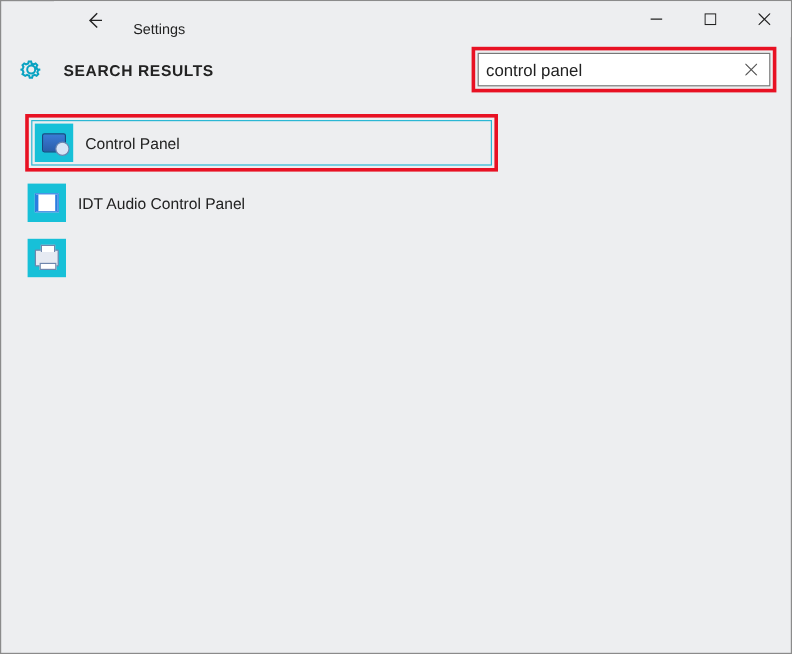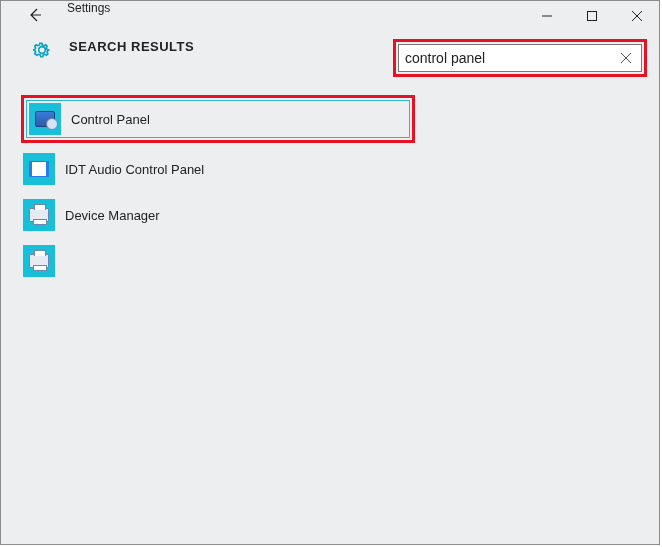--- a/index.html
+++ b/index.html
@@ -13,23 +13,24 @@
     .window {
       width: 660px;
       height: 545px;
       border: 1px solid #8b8b8b;
       background: #edeef0;
       position: relative;
     }
     .titlebar {
       height: 30px;
       display: flex;
-      align-items: flex-start;
+      align-items: flex-end;
       background: #edeef0;
       padding-left: 20px;
+      margin-left: 44px;
     }
     .back-btn {
       width: 28px;
       height: 28px;
       display: flex;
       align-items: center;
       justify-content: center;
       cursor: default;
       color: #333;
     }
@@ -46,22 +47,22 @@
     .win-btn {
       width: 45px;
       height: 30px;
       display: flex;
       align-items: center;
       justify-content: center;
       color: #222;
     }
     .header-row {
       display: flex;
-      align-items: flex-start;
-      padding: 8px 10px 14px 26px;
+      align-items: center;
+      padding: 8px 10px 14px 10px;
     }
     .gear {
       width: 22px;
       height: 22px;
       display: flex;
       align-items: center;
       justify-content: center;
       color: #0099cc;
       margin-left: 4px;
     }
@@ -239,28 +240,22 @@
     </div>
 
     <div class="result-row">
       <div class="icon-tile">
           <div class="inner-audio"></div>
         </div>
       <span class="result-label">IDT Audio Control Panel</span>
     </div>
 
 
+
     <div class="result-row">
       <div class="icon-tile">
           <div class="inner-printer"></div>
         </div>
-      <span class="result-label">Device Manager</span>
-    </div>
-
-    <div class="result-row">
-      <div class="icon-tile">
-          <div class="inner-printer"></div>
-        </div>
     </div>
 
 
   </div>
 </div>
 
 </body></html>

